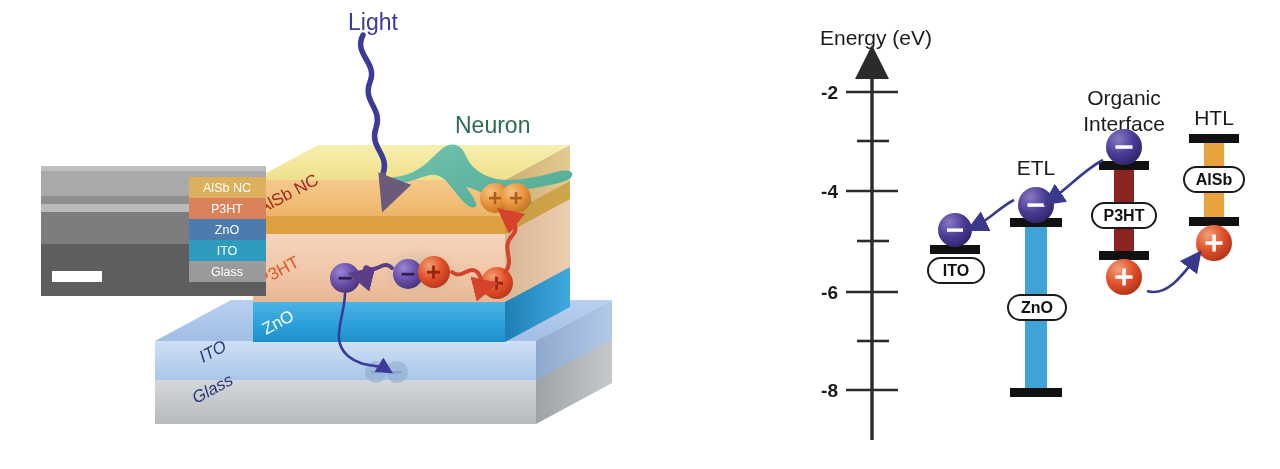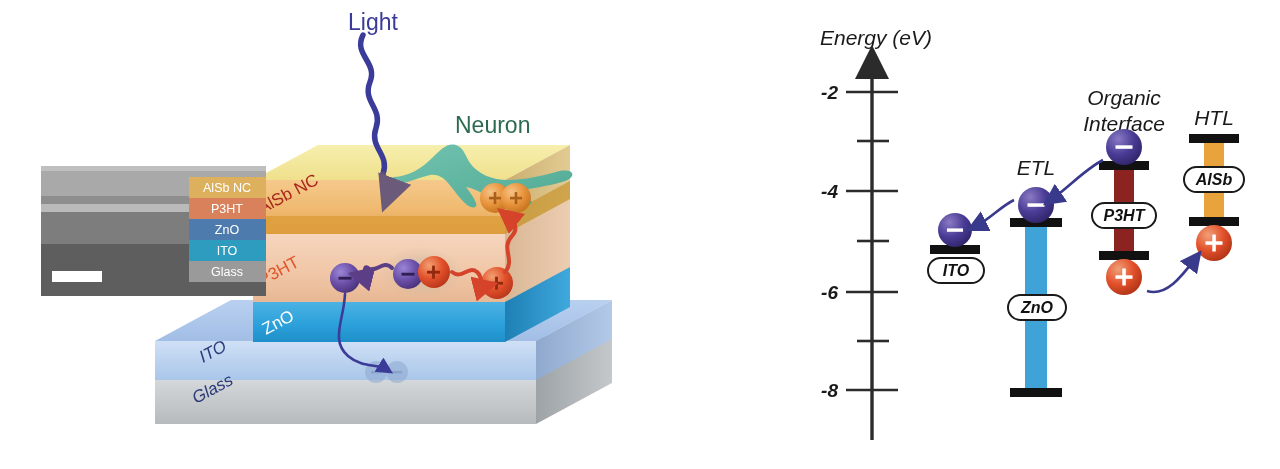--- a/index.html
+++ b/index.html
@@ -5,21 +5,21 @@
   * { box-sizing: border-box; margin: 0; padding: 0; }
   html, body {
     width: 1280px; height: 469px;
     background: #ffffff;
     font-family: "Liberation Sans", sans-serif;
     overflow: hidden;
   }
   #figure { position: relative; width: 1280px; height: 469px; background: #fff; }
   .panel { position: absolute; top: 0; }
   #panel-device { left: 0; width: 800px; height: 469px; }
-  #panel-band   { left: 800px; width: 480px; height: 469px; font-style: italic; }
+  #panel-band   { left: 800px; width: 480px; height: 469px; }
   svg { display: block; }
   .txt { font-family: "Liberation Sans", sans-serif; }
 </style>
 </head>
 <body>
 
 <div id="figure">
 
   <div class="panel" id="panel-device">
     <svg width="800" height="469" viewBox="0 0 800 469">

